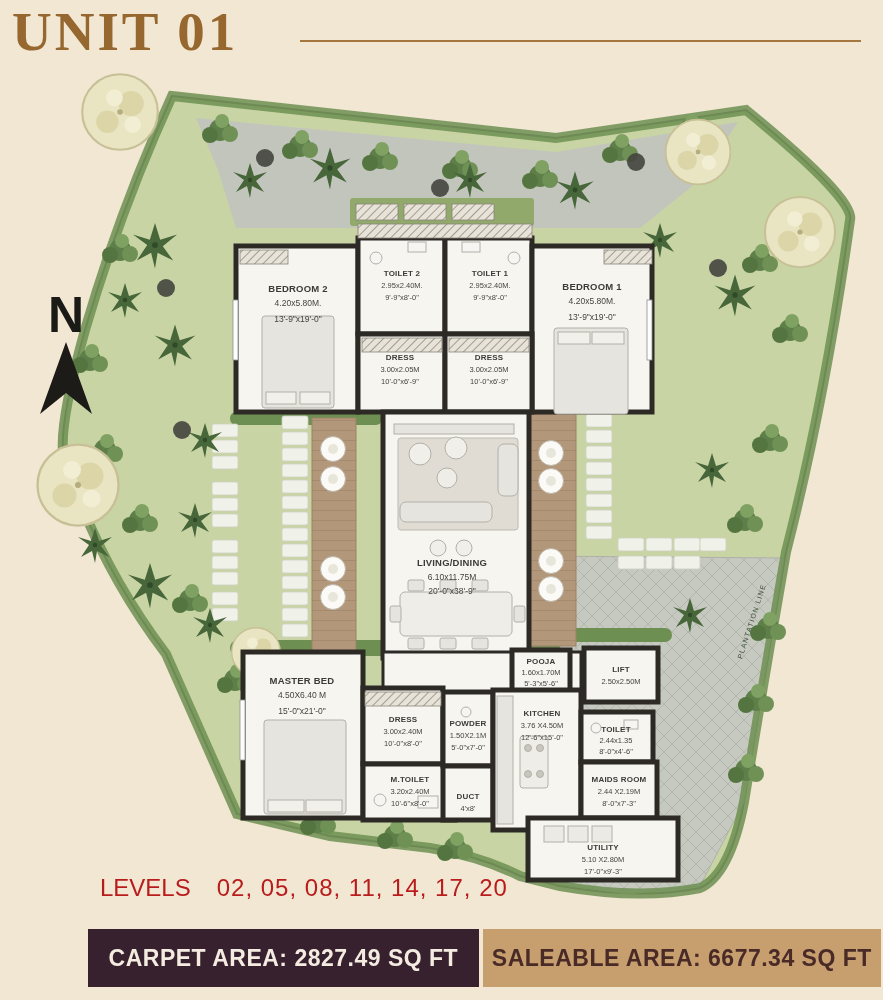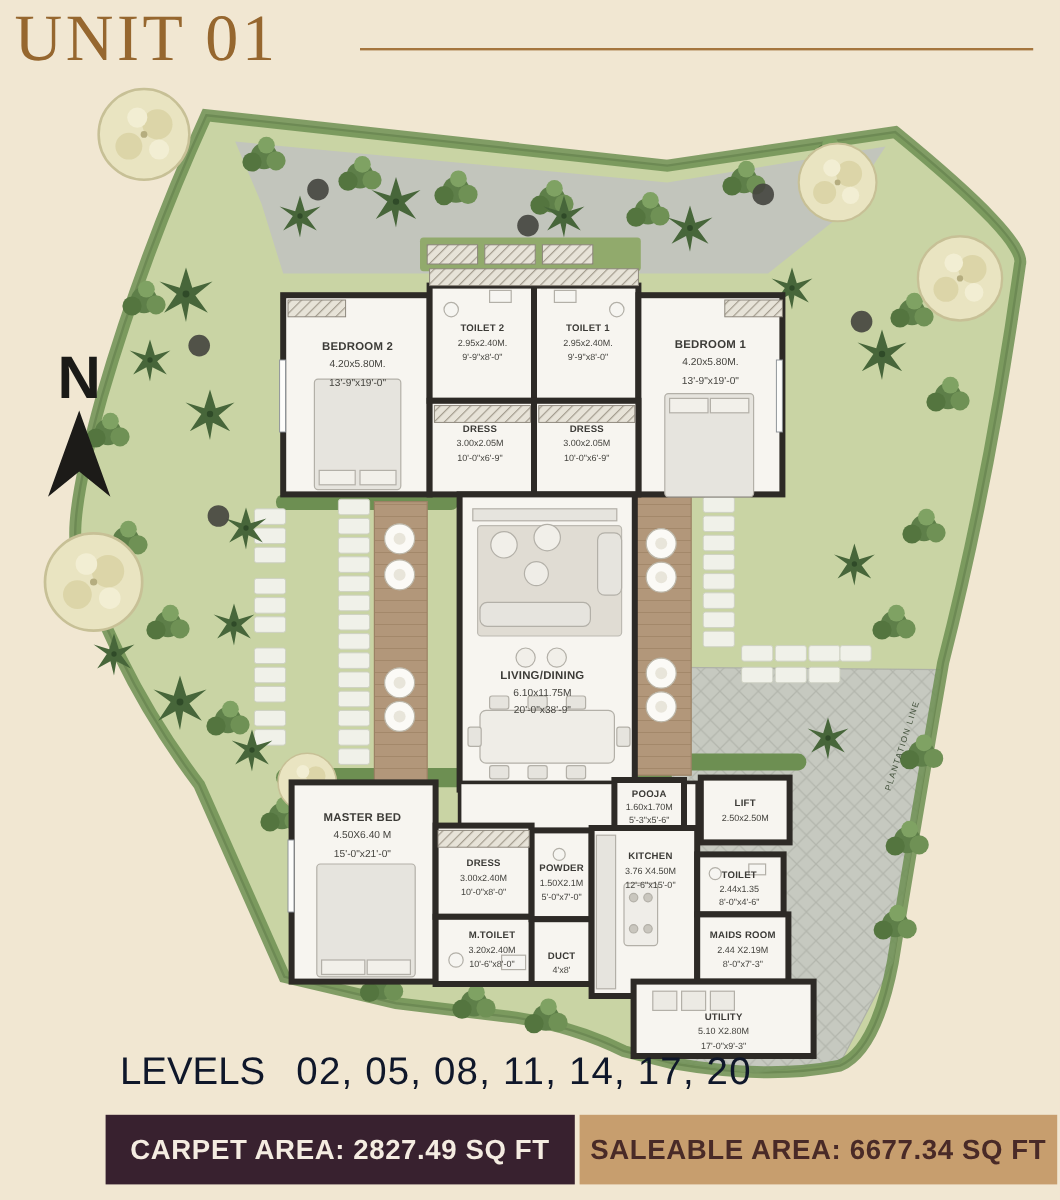--- a/index.html
+++ b/index.html
@@ -1,31 +1,31 @@
 <!DOCTYPE html>
 <html><head>
 <meta charset="utf-8">
 <style>
   html,body{margin:0;padding:0;background:#f1e7d2;}
   .stage{position:relative;width:883px;height:1000px;background:#f1e7d2;overflow:hidden;
          font-family:"Liberation Sans",sans-serif;}
   .title{position:absolute;left:12px;top:0px;font-family:"Liberation Serif",serif;
-         font-size:55px;font-weight:400;color:#96672f;letter-spacing:3px;}
+         font-size:55px;font-weight:700;color:#96672f;letter-spacing:3px;}
   .title-line{position:absolute;left:300px;right:22px;top:40px;height:2px;background:#a5763e;}
   svg.plan{position:absolute;left:0;top:0;width:883px;height:1000px;}
   svg text{text-anchor:middle;}
   .rn{font-family:"Liberation Sans",sans-serif;font-size:9.5px;font-weight:700;fill:#3c3b37;letter-spacing:.2px;}
   .rd{font-family:"Liberation Sans",sans-serif;font-size:8.5px;font-weight:500;fill:#45443f;}
   .rn-s{font-size:8px;}
   .rd-s{font-size:7.5px;}
   .north{font-family:"Liberation Sans",sans-serif;font-size:50px;font-weight:800;fill:#1a1a17;}
   .pline{font-family:"Liberation Sans",sans-serif;font-size:7px;fill:#41503a;letter-spacing:1.2px;}
   .plan-title{position:absolute;left:100px;top:840px;font-size:28px;font-weight:700;
               color:#3b362e;letter-spacing:.5px;}
-  .levels{position:absolute;left:100px;top:874px;font-size:32px;font-weight:400;color:#0f172a;}
+  .levels{position:absolute;left:100px;top:874px;font-size:24px;font-weight:400;color:#b91c1c;}
   .levels .vals{margin-left:26px;letter-spacing:1px;}
   .banners{position:absolute;left:88px;top:929px;width:793px;height:58px;display:flex;}
   .banner{height:58px;display:flex;align-items:center;justify-content:center;
           font-size:23px;font-weight:600;letter-spacing:.5px;}
   .banner.carpet{width:464px;background:#38212f;color:#f4ece1;}
   .banner.saleable{width:473px;background:#c79e6e;color:#492a27;margin-left:4px;}
 </style>
 </head>
 <body>
 

